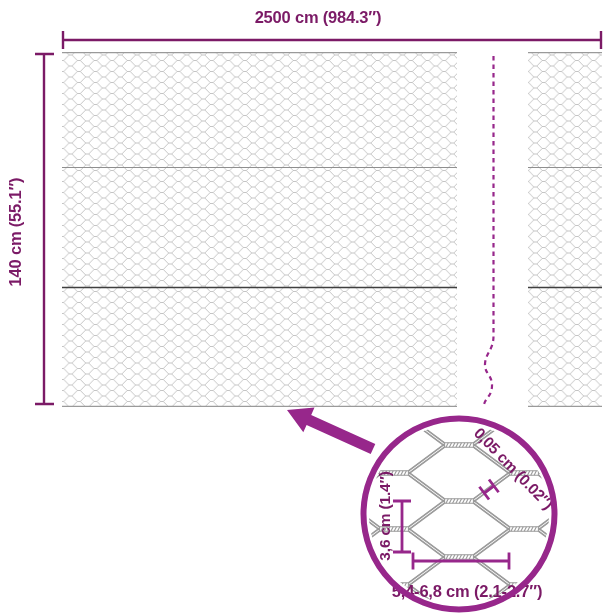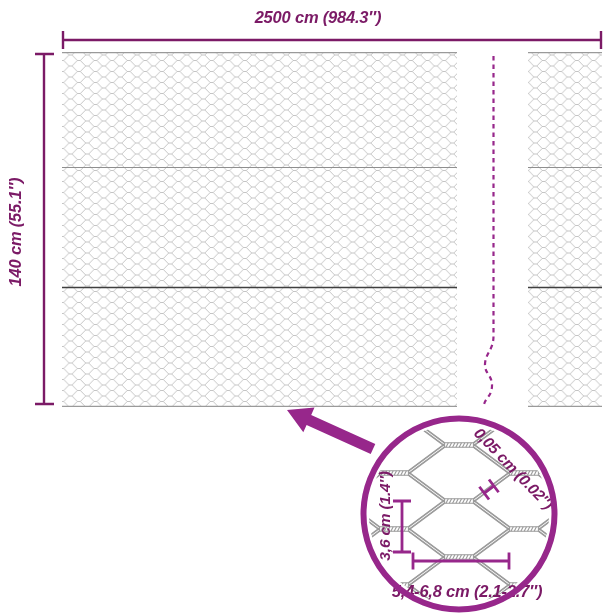--- a/index.html
+++ b/index.html
@@ -5,21 +5,21 @@
   :root{
     --accent:#97278b;
     --dimension:#7b1a66;
     --mesh-wire:#b2b2b2;
     --mesh-detail-wire:#9a9a9a;
     --mesh-dark-line:#3f3f3f;
     --mesh-mid-line:#8f8f8f;
   }
   html,body{margin:0;padding:0;background:#ffffff;}
   .stage{position:relative;width:614px;height:614px;background:#fff;overflow:hidden;
-         font-family:"Liberation Sans", sans-serif;font-style:italic;}
+         font-family:"Liberation Sans", sans-serif;}
   svg{position:absolute;left:0;top:0;}
   .finewire{stroke:var(--mesh-wire);stroke-width:0.75;fill:none;}
   .panel-edge{stroke:var(--mesh-detail-wire);stroke-width:1.2;fill:none;}
   .panel-mid{stroke:var(--mesh-mid-line);stroke-width:1;fill:none;}
   .panel-dark{stroke:var(--mesh-dark-line);stroke-width:1.5;fill:none;}
   .dimline{stroke:var(--dimension);stroke-width:2.4;fill:none;}
   .dashline{stroke:var(--accent);stroke-width:2.2;fill:none;stroke-dasharray:4.5 4;}
   .arrow{fill:var(--accent);}
   .detail-ring{stroke:var(--accent);stroke-width:6;fill:none;}
   .detail-fill{fill:#ffffff;}

